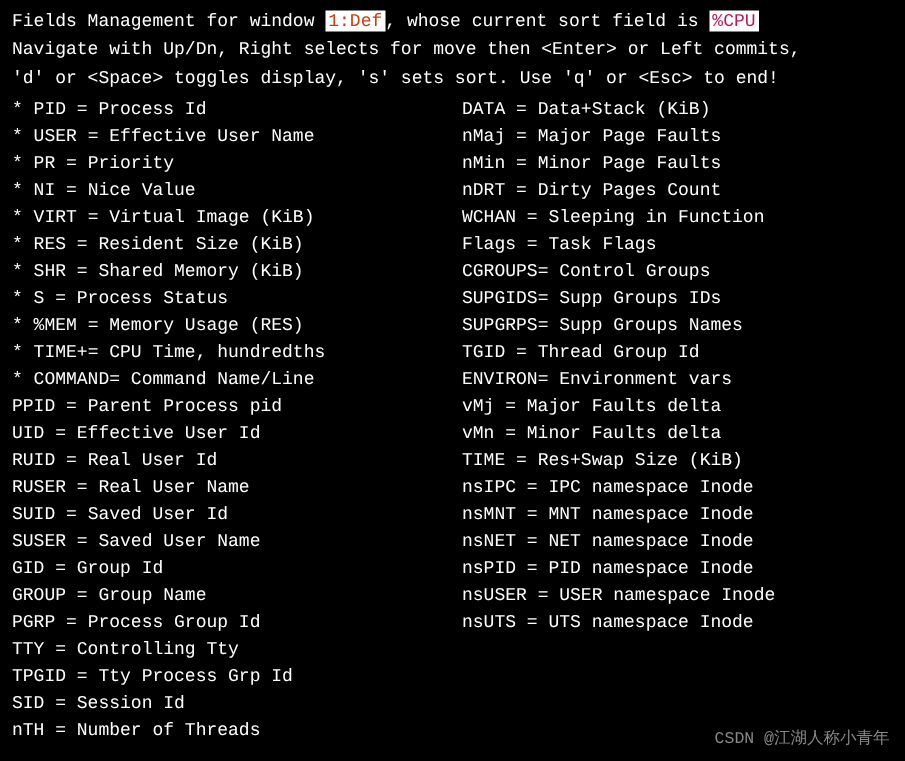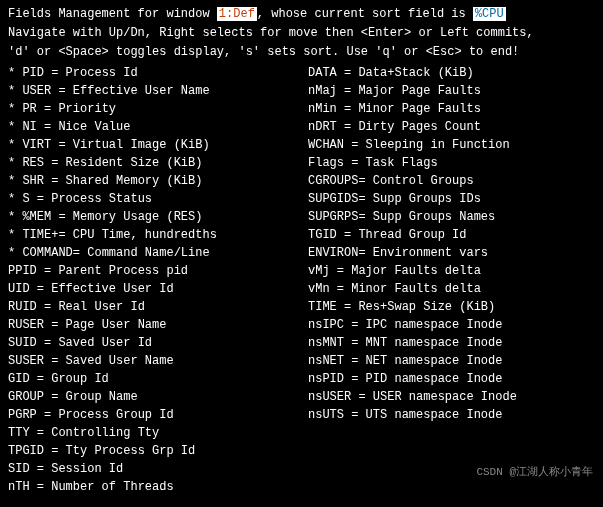--- a/index.html
+++ b/index.html
@@ -21,21 +21,21 @@
       margin-bottom: 2px;
       line-height: 1.4;
     }
     .highlight-box {
       background-color: #ffffff;
       color: #c2410c;
       padding: 0 2px;
     }
     .highlight-cpu {
       background-color: #ffffff;
-      color: #0369a1;
+      color: #be185d;
       padding: 0 2px;
     }
     .nav-line {
       line-height: 1.4;
       margin-bottom: 2px;
     }
     .content {
       display: flex;
       gap: 0;
       margin-top: 4px;
@@ -47,21 +47,21 @@
     .col-right {
       width: 303px;
       flex-shrink: 0;
     }
     .field-row {
       line-height: 1.5;
       white-space: nowrap;
     }
     .watermark {
       position: absolute;
-      bottom: 28px;
+      bottom: 8px;
       right: 10px;
       color: #888888;
       font-size: 11px;
     }
   </style>
 </head>
 <body>
 
 <div>
   <div class="header-line">
@@ -80,21 +80,21 @@
       <div class="field-row"><span>* </span><span>VIRT</span><span>  </span><span>= Virtual Image (KiB)</span></div>
       <div class="field-row"><span>* </span><span>RES</span><span>   </span><span>= Resident Size (KiB)</span></div>
       <div class="field-row"><span>* </span><span>SHR</span><span>   </span><span>= Shared Memory (KiB)</span></div>
       <div class="field-row"><span>* </span><span>S</span><span>    </span><span>= Process Status</span></div>
       <div class="field-row"><span>* </span><span>%MEM</span><span> </span><span>= Memory Usage (RES)</span></div>
       <div class="field-row"><span>* </span><span>TIME+</span><span></span><span>= CPU Time, hundredths</span></div>
       <div class="field-row"><span>* </span><span>COMMAND</span><span></span><span>= Command Name/Line</span></div>
       <div class="field-row"><span>  </span><span>PPID</span><span>  </span><span>= Parent Process pid</span></div>
       <div class="field-row"><span>  </span><span>UID</span><span>   </span><span>= Effective User Id</span></div>
       <div class="field-row"><span>  </span><span>RUID</span><span>  </span><span>= Real User Id</span></div>
-      <div class="field-row"><span>  </span><span>RUSER</span><span> </span><span>= Page User Name</span></div>
+      <div class="field-row"><span>  </span><span>RUSER</span><span> </span><span>= Real User Name</span></div>
       <div class="field-row"><span>  </span><span>SUID</span><span>  </span><span>= Saved User Id</span></div>
       <div class="field-row"><span>  </span><span>SUSER</span><span> </span><span>= Saved User Name</span></div>
       <div class="field-row"><span>  </span><span>GID</span><span>   </span><span>= Group Id</span></div>
       <div class="field-row"><span>  </span><span>GROUP</span><span> </span><span>= Group Name</span></div>
       <div class="field-row"><span>  </span><span>PGRP</span><span>  </span><span>= Process Group Id</span></div>
       <div class="field-row"><span>  </span><span>TTY</span><span>   </span><span>= Controlling Tty</span></div>
       <div class="field-row"><span>  </span><span>TPGID</span><span> </span><span>= Tty Process Grp Id</span></div>
       <div class="field-row"><span>  </span><span>SID</span><span>   </span><span>= Session Id</span></div>
       <div class="field-row"><span>  </span><span>nTH</span><span>   </span><span>= Number of Threads</span></div>
     </div>

